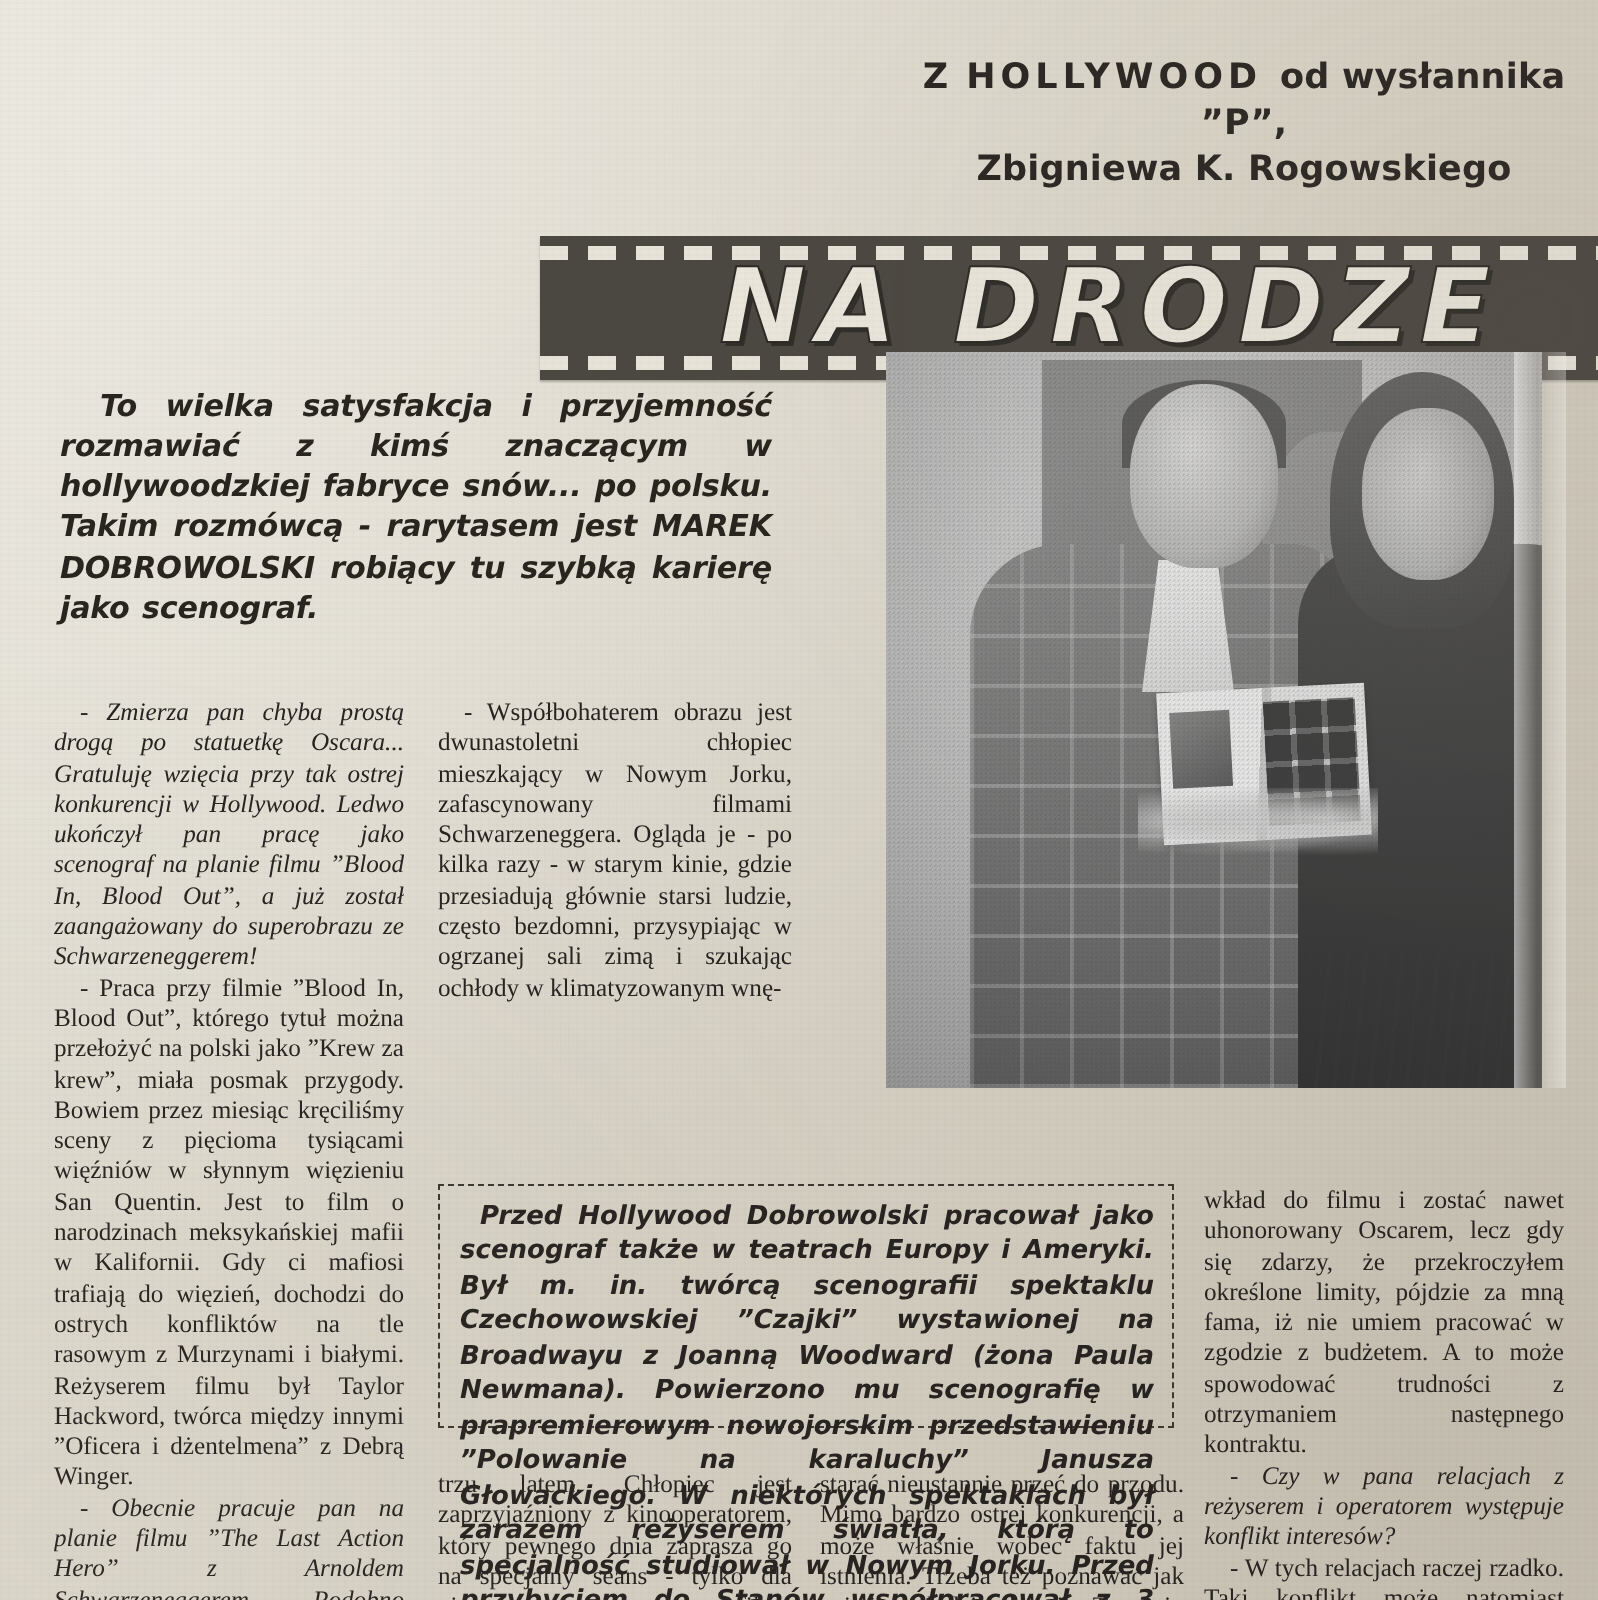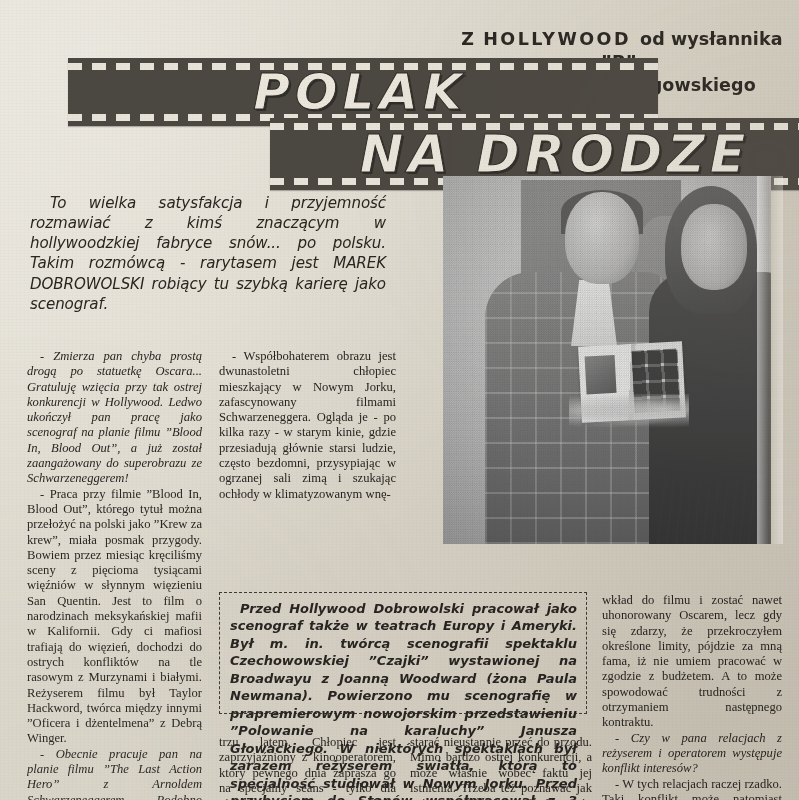--- a/index.html
+++ b/index.html
@@ -63,21 +63,21 @@
   }
   #strip1 { left:68px; top:58px; width:590px; height:68px; }
   #strip1 .word { font-size:50px; padding-right:6px; }
   #strip2 { left:270px; top:118px; width:560px; height:72px; }
   #strip2 .word { font-size:52px; padding-left:10px; }
 
   
   .lead {
     position:absolute; left:30px; top:193px; width:356px;
     font-family:"DejaVu Sans", sans-serif;
-    font-weight:normal; font-style:italic;
+    font-weight:bold; font-style:italic;
     font-size:15.1px; line-height:1.335;
     color:#28251f; text-align:justify;
     letter-spacing:-.1px; word-spacing:1px;
   }
   .lead p { margin:0; text-indent:20px; }
   .lead p + p { margin-top:2px; }
 
   
   #photo {
     position:absolute; left:443px; top:176px; width:328px; height:368px;
@@ -244,25 +244,20 @@
 </head>
 <body>
 
 <div id="page">
 
   <div class="byline">
     <span>Z</span><span class="sp"></span><span class="kern">HOLLYWOOD</span><span class="sp"></span><span>od wysłannika ”P”,</span><br>
     <span>Zbigniewa K. Rogowskiego</span>
   </div>
 
-  <div class="strip" id="strip1">
-    <div class="perf top"></div>
-    <div class="perf bot"></div>
-    <div class="word">POLAK</div>
-  </div>
   <div class="strip" id="strip2">
     <div class="perf top"></div>
     <div class="perf bot"></div>
     <div class="word">NA DRODZE</div>
   </div>
 
   <div class="lead">
     <p>To wielka satysfakcja i przyjemność rozmawiać z kimś znaczącym w hollywoodzkiej fabryce snów... po polsku. Takim rozmówcą - rarytasem jest MAREK DOBROWOLSKI robiący tu szybką karierę jako scenograf.</p>
   </div>
 

